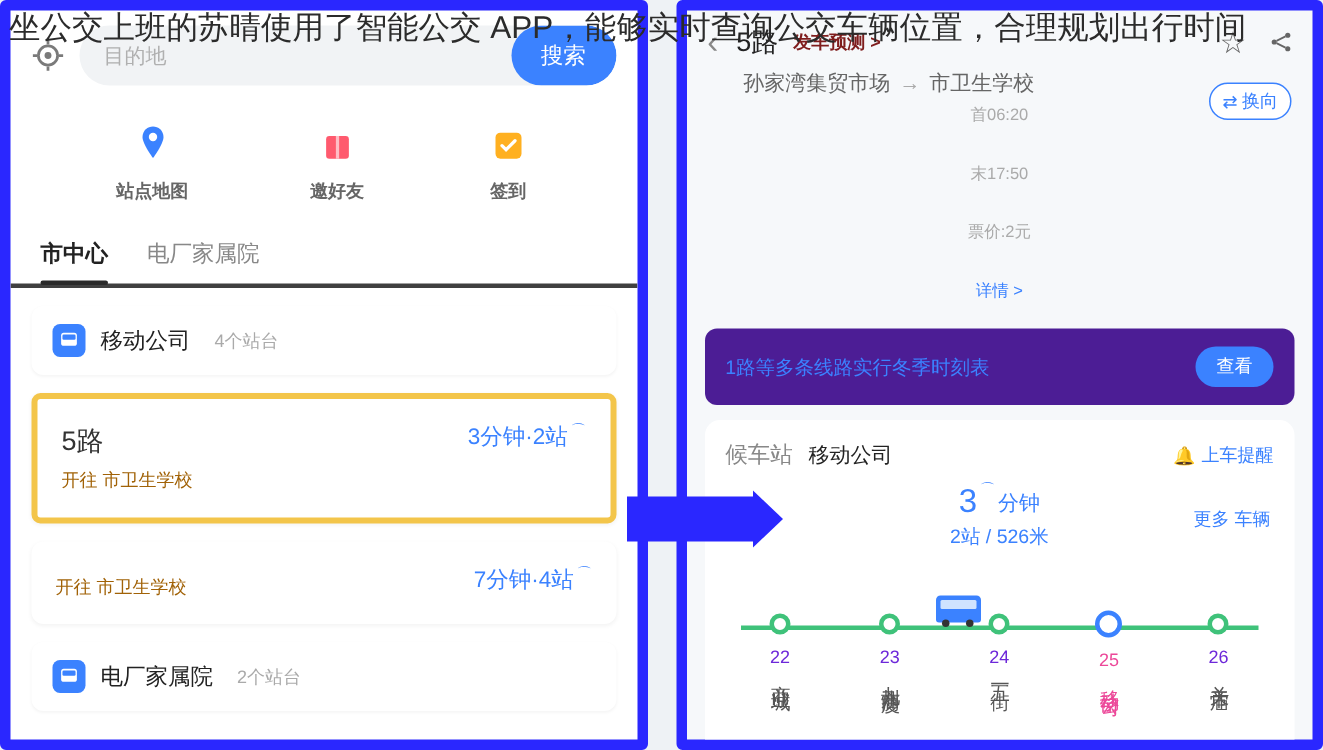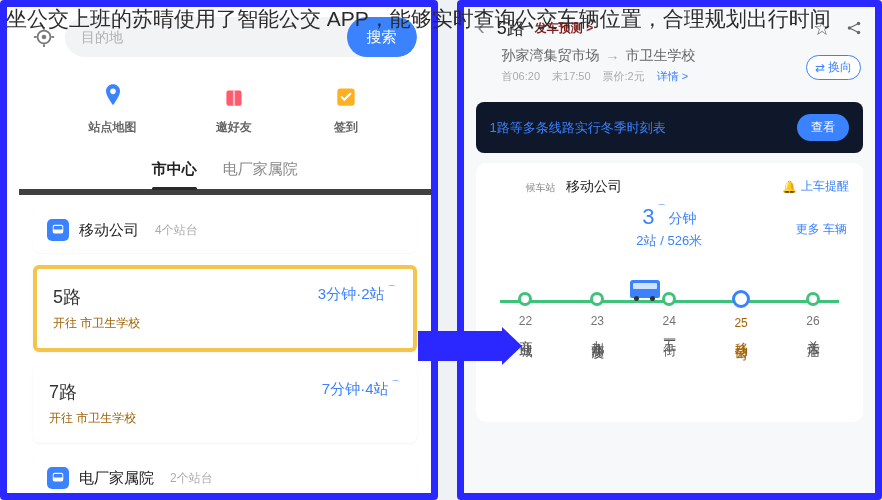--- a/index.html
+++ b/index.html
@@ -1,34 +1,34 @@
 <!DOCTYPE html>
 <html><head>
 <meta charset="utf-8">
 <style>
 * { margin: 0; padding: 0; box-sizing: border-box; font-family: -apple-system, "PingFang SC", "Microsoft YaHei", sans-serif; }
 body { width: 882px; height: 500px; background: #eef2f5; position: relative; overflow: hidden; }
 .caption { position: absolute; top: 4px; left: 0; right: 0; font-size: 21px; color: #2b2b2b; padding: 0 6px; line-height: 1.45; z-index: 5; }
 .panels { display: flex; width: 100%; height: 100%; }
 .panel { flex: 1; height: 100%; border: 7px solid #2a27ff; border-radius: 4px; background: #fff; position: relative; overflow: hidden; }
-.panel.left { margin-right: 17px; padding-left: 12px; }
+.panel.left { margin-right: 17px; }
 .panel.right { margin-left: 2px; background: #f6f8fa; }
 
 
 .search-row { display: flex; align-items: center; padding: 10px 14px 6px; gap: 10px; }
 .locate-icon { width: 22px; height: 22px; color: #6b6b6b; }
 .search-box { flex: 1; display: flex; align-items: center; background: #f1f3f5; border-radius: 22px; height: 40px; padding-left: 16px; overflow: hidden; }
 .search-input { flex: 1; border: none; background: transparent; font-size: 14px; color: #666; outline: none; }
 .search-input::placeholder { color: #b0b0b0; }
 .search-btn { background: #3b82ff; color: #fff; font-size: 15px; border: none; height: 100%; padding: 0 20px; border-radius: 22px; cursor: pointer; }
 .quick-row { display: flex; justify-content: space-around; padding: 18px 30px 14px; font-weight: bold; }
 .quick-item { display: flex; flex-direction: column; align-items: center; gap: 8px; cursor: pointer; }
 .quick-icon { width: 30px; height: 30px; display: flex; align-items: center; justify-content: center; }
 .quick-label { font-size: 12px; color: #666; }
-.tabs-row { display: flex; gap: 26px; padding: 10px 20px 0; border-bottom: 6px solid #404040; justify-content: center; }
+.tabs-row { display: flex; gap: 26px; padding: 10px 20px 0; border-bottom: 3px solid #404040; }
 .tab { font-size: 15px; color: #888; padding-bottom: 10px; cursor: pointer; position: relative; }
 .tab.active { color: #222; font-weight: 600; }
 .tab.active::after { content: ""; position: absolute; left: 0; right: 0; bottom: -1px; height: 3px; background: #2a2a2a; border-radius: 2px; }
 .list { padding: 12px 14px; display: flex; flex-direction: column; gap: 12px; }
 .list-item { background: #fff; border-radius: 8px; padding: 12px 14px; display: flex; align-items: center; gap: 10px; box-shadow: 0 1px 2px rgba(0,0,0,0.04); }
 .li-icon { width: 22px; height: 22px; background: #3b82ff; border-radius: 5px; color: #fff; display: flex; align-items: center; justify-content: center; font-size: 13px; font-weight: bold; }
 .li-title { font-size: 15px; color: #222; font-weight: 500; }
 .li-sub { font-size: 12px; color: #aaa; margin-left: 6px; }
 .route-card { background: #fff; border-radius: 8px; padding: 16px 16px; position: relative; box-shadow: 0 1px 3px rgba(0,0,0,0.05); }
 .route-card.highlight { border: 4px solid #f3c54a; border-radius: 6px; }
@@ -44,48 +44,48 @@
 
 
 .r-header { display: flex; align-items: center; gap: 10px; padding: 8px 12px 4px; }
 .back-chev { font-size: 22px; color: #888; cursor: pointer; padding: 0 2px; }
 .r-title { font-size: 18px; font-weight: 500; color: #222; }
 .r-sub { font-size: 12px; color: #7f1d1d; cursor: pointer; font-weight: bold; }
 .r-header-icons { margin-left: auto; display: flex; gap: 14px; align-items: center; }
 .star-icon, .share-icon { font-size: 20px; color: #666; cursor: pointer; }
 .r-route { padding: 2px 38px 2px; font-size: 14px; color: #666; }
 .r-route .arrow-r { margin: 0 6px; color: #aaa; }
-.r-meta { padding: 2px 38px 8px; font-size: 11px; color: #aaa; display: flex; align-items: center; gap: 12px; }
+.r-meta { padding: 2px 38px 8px; font-size: 11px; color: #aaa; display: flex; align-items: center; gap: 24px; flex-direction: column; }
 .r-detail-link { color: #3b82ff; cursor: pointer; }
 .swap-btn { position: absolute; right: 14px; top: 48px; border: 1px solid #3b82ff; color: #3b82ff; font-size: 12px; padding: 3px 8px; border-radius: 14px; display: flex; align-items: center; gap: 3px; cursor: pointer; background: #fff; }
-.banner { margin: 10px 12px; background: #0f172a; border-radius: 8px; padding: 12px 14px; display: flex; align-items: center; justify-content: space-between; }
+.banner { margin: 10px 12px; background: #4c1d95; border-radius: 8px; padding: 12px 14px; display: flex; align-items: center; justify-content: space-between; }
 .banner-text { font-size: 13px; color: #3b82ff; }
 .banner-btn { background: #3b82ff; color: #fff; font-size: 12px; border: none; padding: 5px 14px; border-radius: 14px; cursor: pointer; }
 .card { margin: 10px 12px; background: #fff; border-radius: 10px; padding: 14px 14px 24px; position: relative; }
 .card-top { display: flex; justify-content: space-between; align-items: center; margin-bottom: 6px; }
-.wait-label { font-size: 10px; color: #888; margin-left: 36px; }
+.wait-label { font-size: 15px; color: #888; }
 .wait-stop { font-size: 14px; color: #222; margin-left: 6px; }
 .remind { font-size: 12px; color: #3b82ff; display: flex; align-items: center; gap: 4px; cursor: pointer; }
 .center-eta { text-align: center; margin: 8px 0 2px; }
 .eta-big { font-size: 22px; color: #3b82ff; font-weight: 500; display: inline-flex; align-items: flex-start; gap: 2px; }
 .eta-unit { font-size: 14px; margin-top: 6px; }
 .eta-sub { font-size: 13px; color: #3b82ff; margin-top: 2px; }
 .more-veh { position: absolute; right: 16px; top: 58px; font-size: 12px; color: #3b82ff; cursor: pointer; text-align: center; line-height: 1.4; }
 .stops-track { margin-top: 28px; position: relative; height: 120px; padding: 0 6px; }
 .track-line { position: absolute; top: 22px; left: 10px; right: 10px; height: 3px; background: #3fc27a; }
 .bus-icon { position: absolute; top: 2px; left: 140px; width: 30px; height: 18px; background: #3b82ff; border-radius: 3px 3px 2px 2px; }
 .bus-icon::before { content: ""; position: absolute; top: 3px; left: 3px; right: 3px; height: 6px; background: #cfe3ff; border-radius: 1px; }
 .bus-icon::after { content: ""; position: absolute; bottom: -3px; left: 4px; width: 5px; height: 5px; background: #333; border-radius: 50%; box-shadow: 16px 0 0 #333; }
 .stops-row { position: absolute; top: 14px; left: 0; right: 0; display: flex; justify-content: space-around; }
 .stop-col { display: flex; flex-direction: column; align-items: center; cursor: pointer; }
 .stop-dot { width: 14px; height: 14px; border-radius: 50%; background: #fff; border: 3px solid #3fc27a; }
 .stop-dot.current { border-color: #3b82ff; width: 18px; height: 18px; margin-top: -2px; }
-.stop-num { font-size: 12px; color: #737373; margin-top: 8px; }
+.stop-num { font-size: 12px; color: #6d28d9; margin-top: 8px; }
 .stop-name { font-size: 13px; color: #555; margin-top: 2px; writing-mode: vertical-rl; letter-spacing: 2px; height: 60px; }
-.stop-col.current .stop-num, .stop-col.current .stop-name { color: #a16207; font-weight: 500; }
+.stop-col.current .stop-num, .stop-col.current .stop-name { color: #ec4899; font-weight: 500; }
 svg { display: block; }
 </style>
 </head>
 <body>
 
 <div class="caption">坐公交上班的苏晴使用了智能公交 APP，能够实时查询公交车辆位置，合理规划出行时间</div>
 
 <div class="panels">
 
   <div class="panel left">
@@ -163,21 +163,20 @@
           <div class="route-eta">
             <span>3分钟·2站</span>
               <span class="wifi-sup">⌒</span>
           </div>
         </div>
       </div>
 
       <div class="route-card">
         <div class="route-top">
           <div>
-            <div class="route-name">7路</div>
             <div class="route-to">开往 市卫生学校</div>
           </div>
           <div class="route-eta">
             <span>7分钟·4站</span>
               <span class="wifi-sup">⌒</span>
           </div>
         </div>
       </div>
 
       <div class="list-item">

